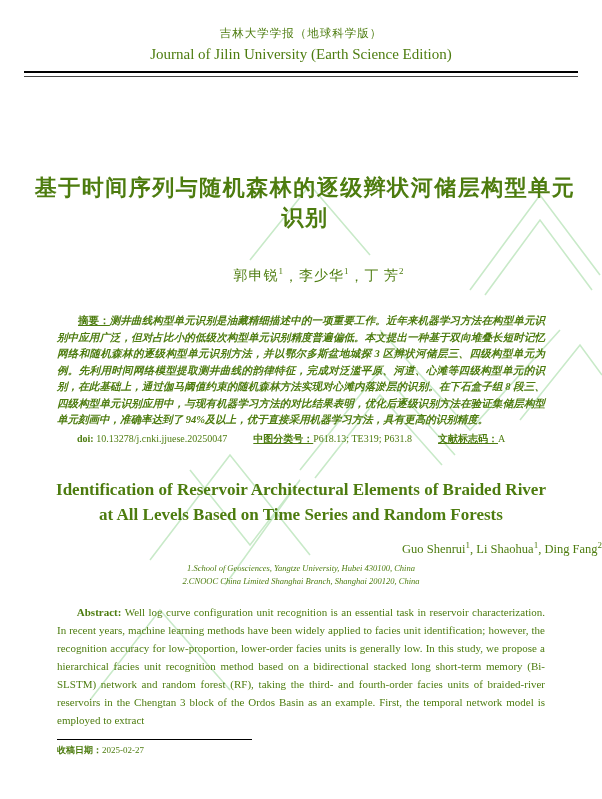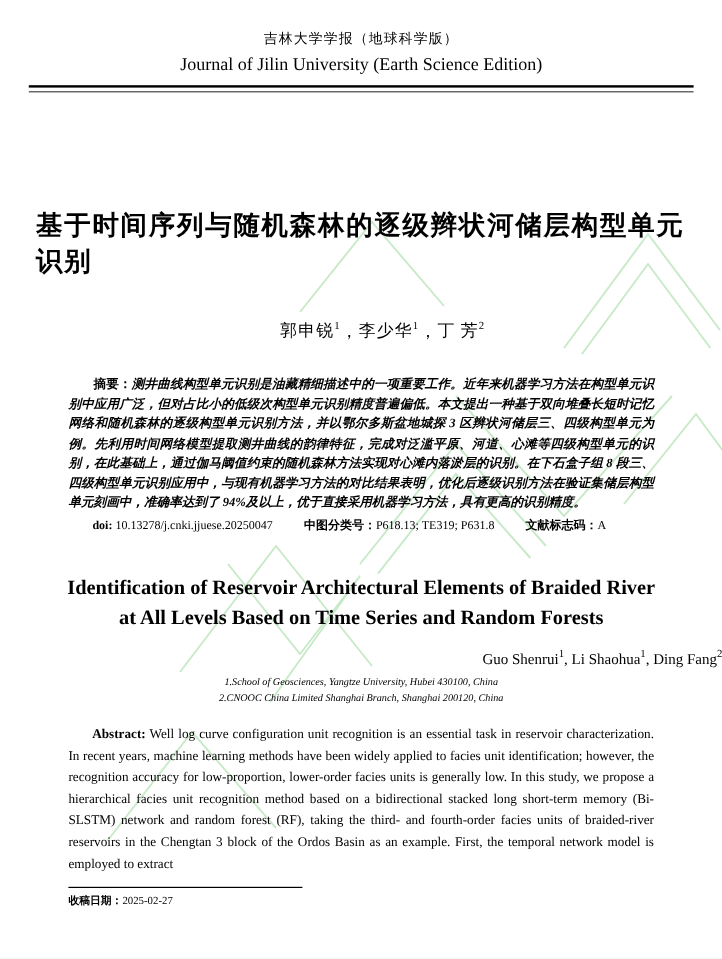--- a/index.html
+++ b/index.html
@@ -2,43 +2,43 @@
 <html><head>
 <meta charset="utf-8">
 <style>
   html,body{margin:0;padding:0;background:#e8e8e8;}
   .page{
     position:relative;
     width:602px;height:799px;
     margin:0 auto;
     background:#ffffff;
     font-family:"Liberation Serif","DejaVu Serif",serif;
-    color:#000000;
+    color:#4d7c0f;
     overflow:hidden;
   }
   .watermark{position:absolute;inset:0;z-index:0;pointer-events:none;}
   .content{position:relative;z-index:1;}
 
   
   .journal-header{padding-top:26px;text-align:center;line-height:1.35;}
   .journal-cn{font-size:11.5px;letter-spacing:1px;}
   .journal-en{font-size:15px;margin-top:2px;}
   .header-rule{margin:7px 24px 0 24px;height:3px;border-top:2px solid #000;border-bottom:1px solid #444;}
 
   
-  .title-cn{margin:96px 22px 0 30px;font-size:22px;font-weight:bold;letter-spacing:1.5px;}
+  .title-cn{margin:96px 22px 0 30px;text-align:center;font-size:22px;font-weight:bold;letter-spacing:1.5px;}
   .byline-cn{margin-top:34px;text-align:center;font-size:14px;letter-spacing:1px;padding-left:36px;}
   .byline-cn sup,.byline-en sup{font-size:9px;}
   .affils-cn{margin-top:11px;text-align:center;}
   .affils-cn .inner{display:inline-block;text-align:left;font-size:9.5px;line-height:15px;}
 
   
   .abstract-cn{margin:27px 57px 0 57px;font-size:10.5px;line-height:16.5px;text-align:justify;
                text-indent:2em;font-weight:600;font-style:italic;}
-  .lab{font-style:normal;font-weight:bold;font-family:"Liberation Sans","DejaVu Sans",sans-serif;}
+  .lab{font-style:normal;font-weight:bold;font-family:"Liberation Sans","DejaVu Sans",sans-serif;text-decoration:underline;}
   .keywords-cn{margin:1px 57px 0 57px;font-size:10.5px;line-height:16.5px;text-indent:2em;
                font-weight:600;font-style:italic;}
   .doi-line{margin:2px 57px 0 57px;font-size:10px;line-height:16px;text-indent:2em;}
   .doi-line .seg{margin-right:26px;}
   .doi-label{font-weight:bold;}
 
   
   .title-en{margin:30px 55px 0 55px;text-align:center;font-size:17px;font-weight:bold;line-height:25px;}
   .byline-en{margin-top:13px;text-align:right;font-size:12.5px;}
   .affils-en{margin-top:5px;text-align:center;font-style:italic;font-size:8.5px;line-height:13px;}

